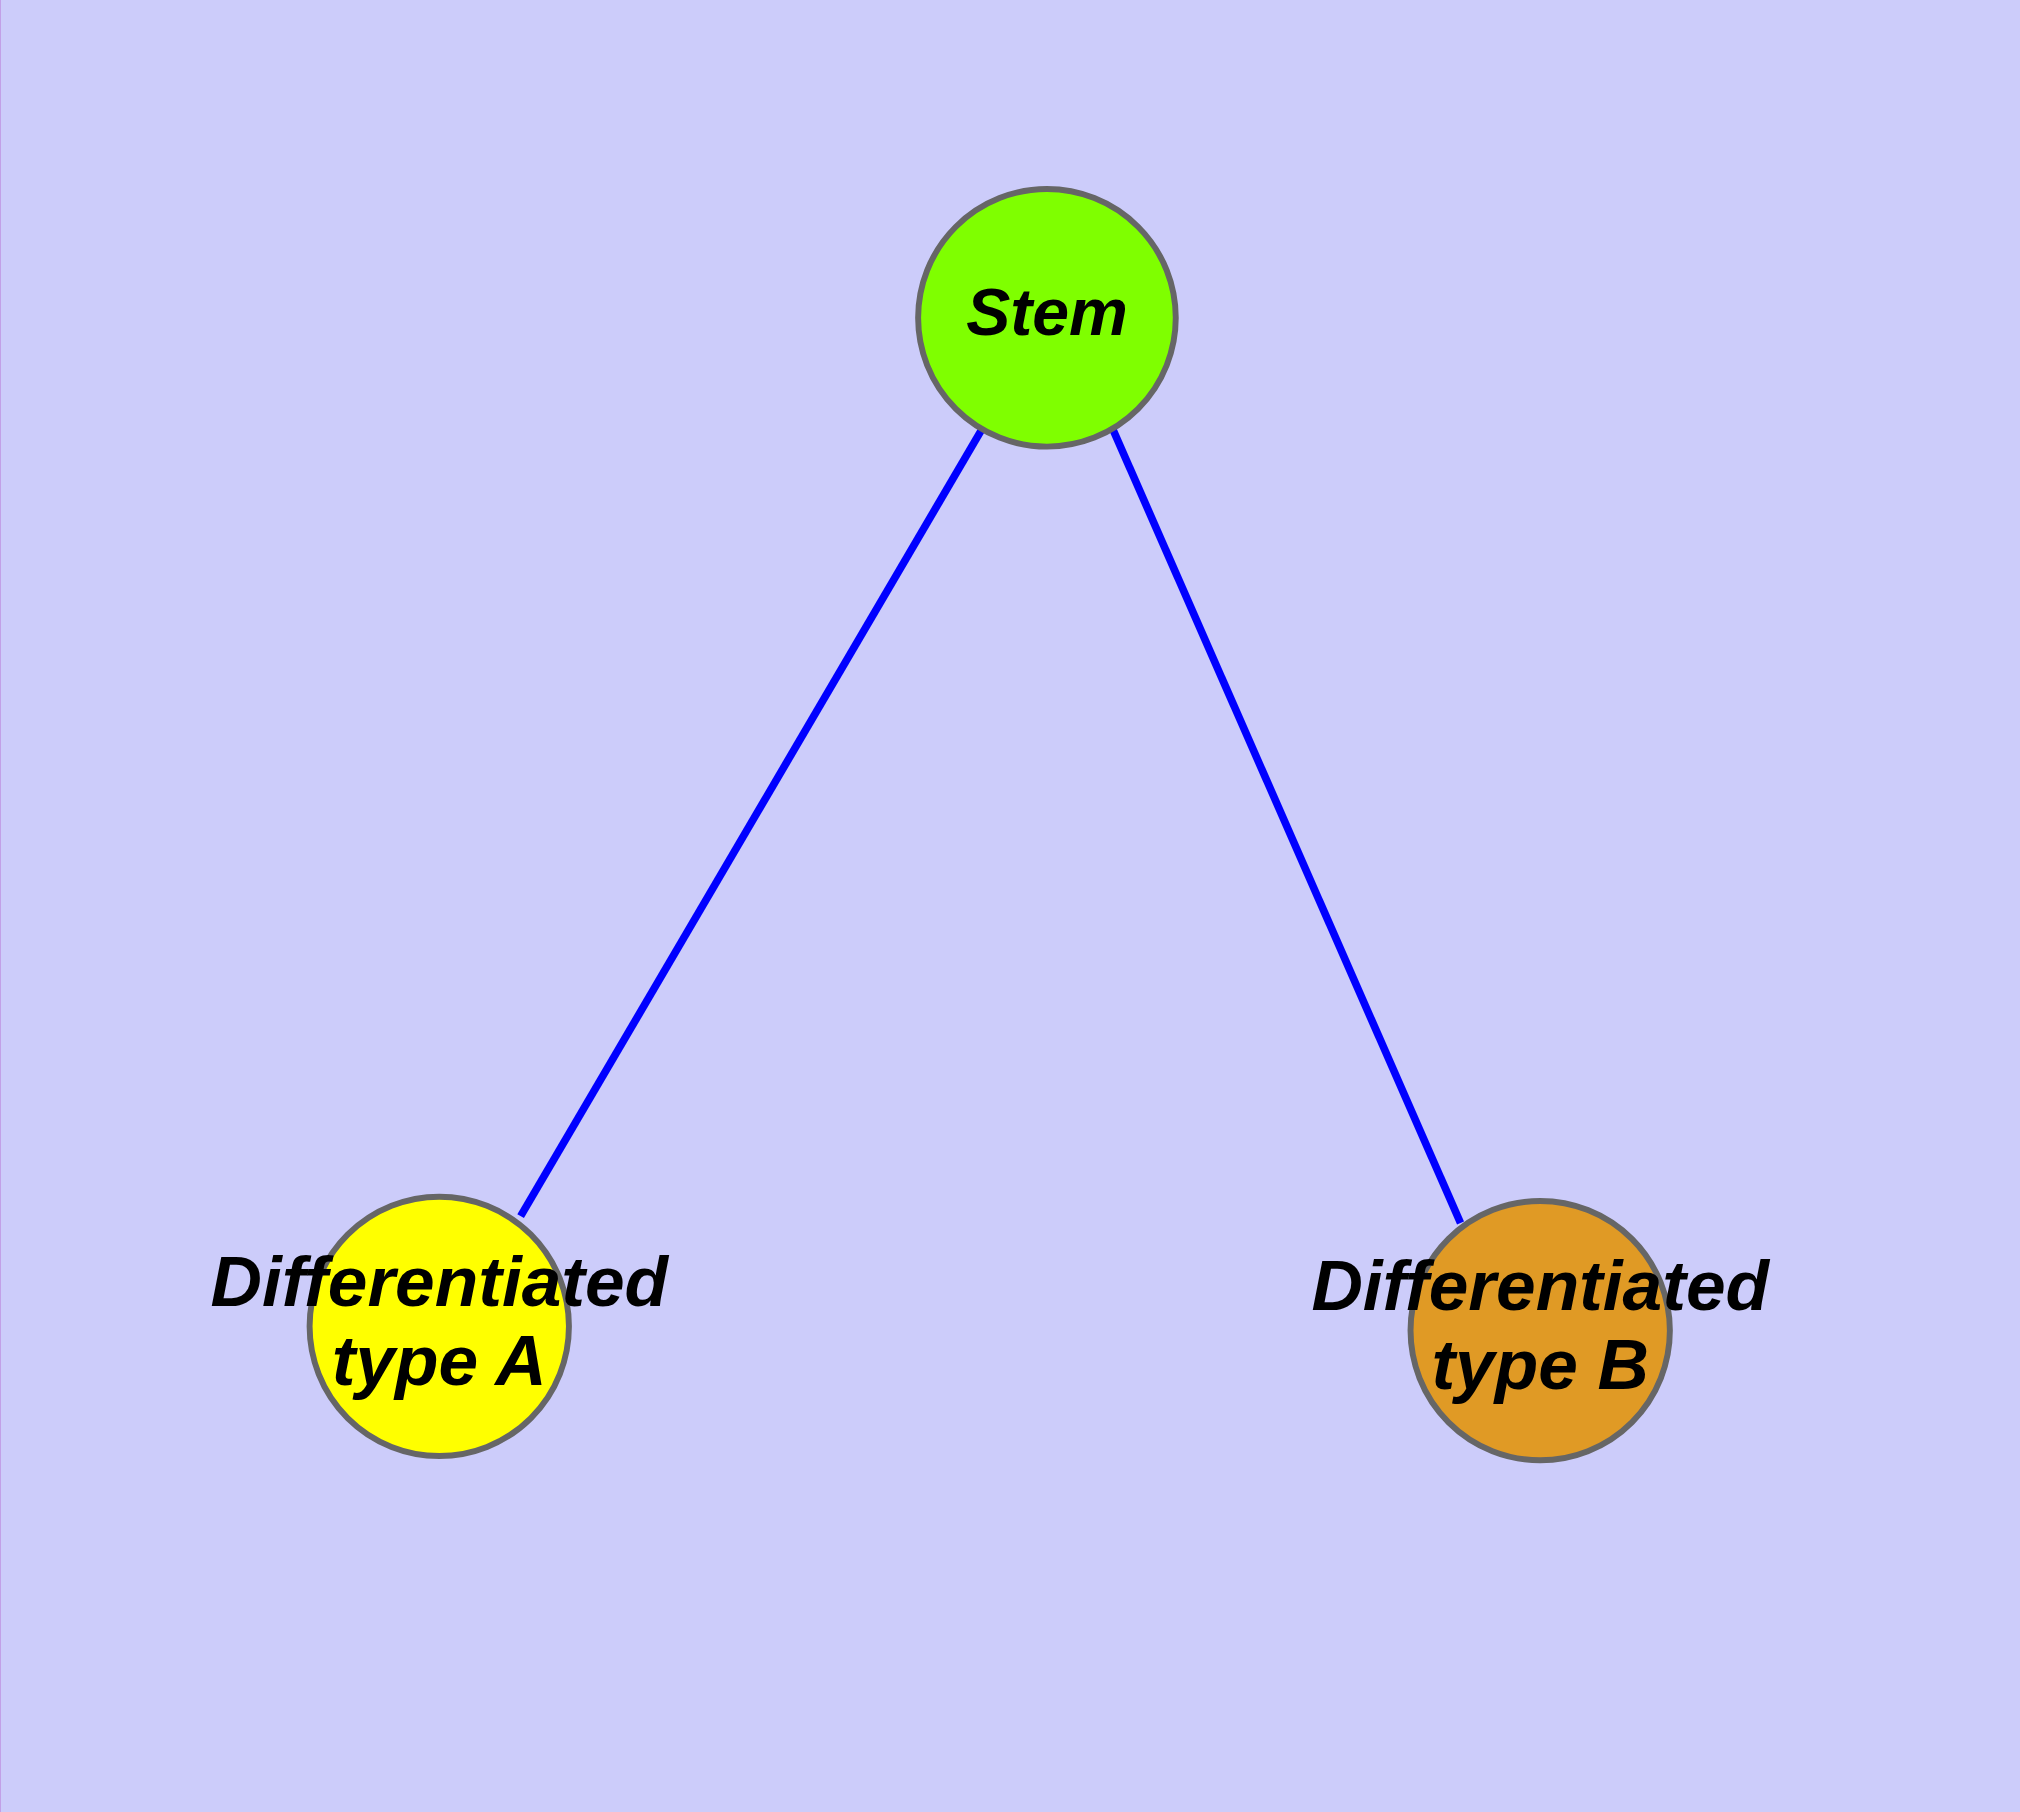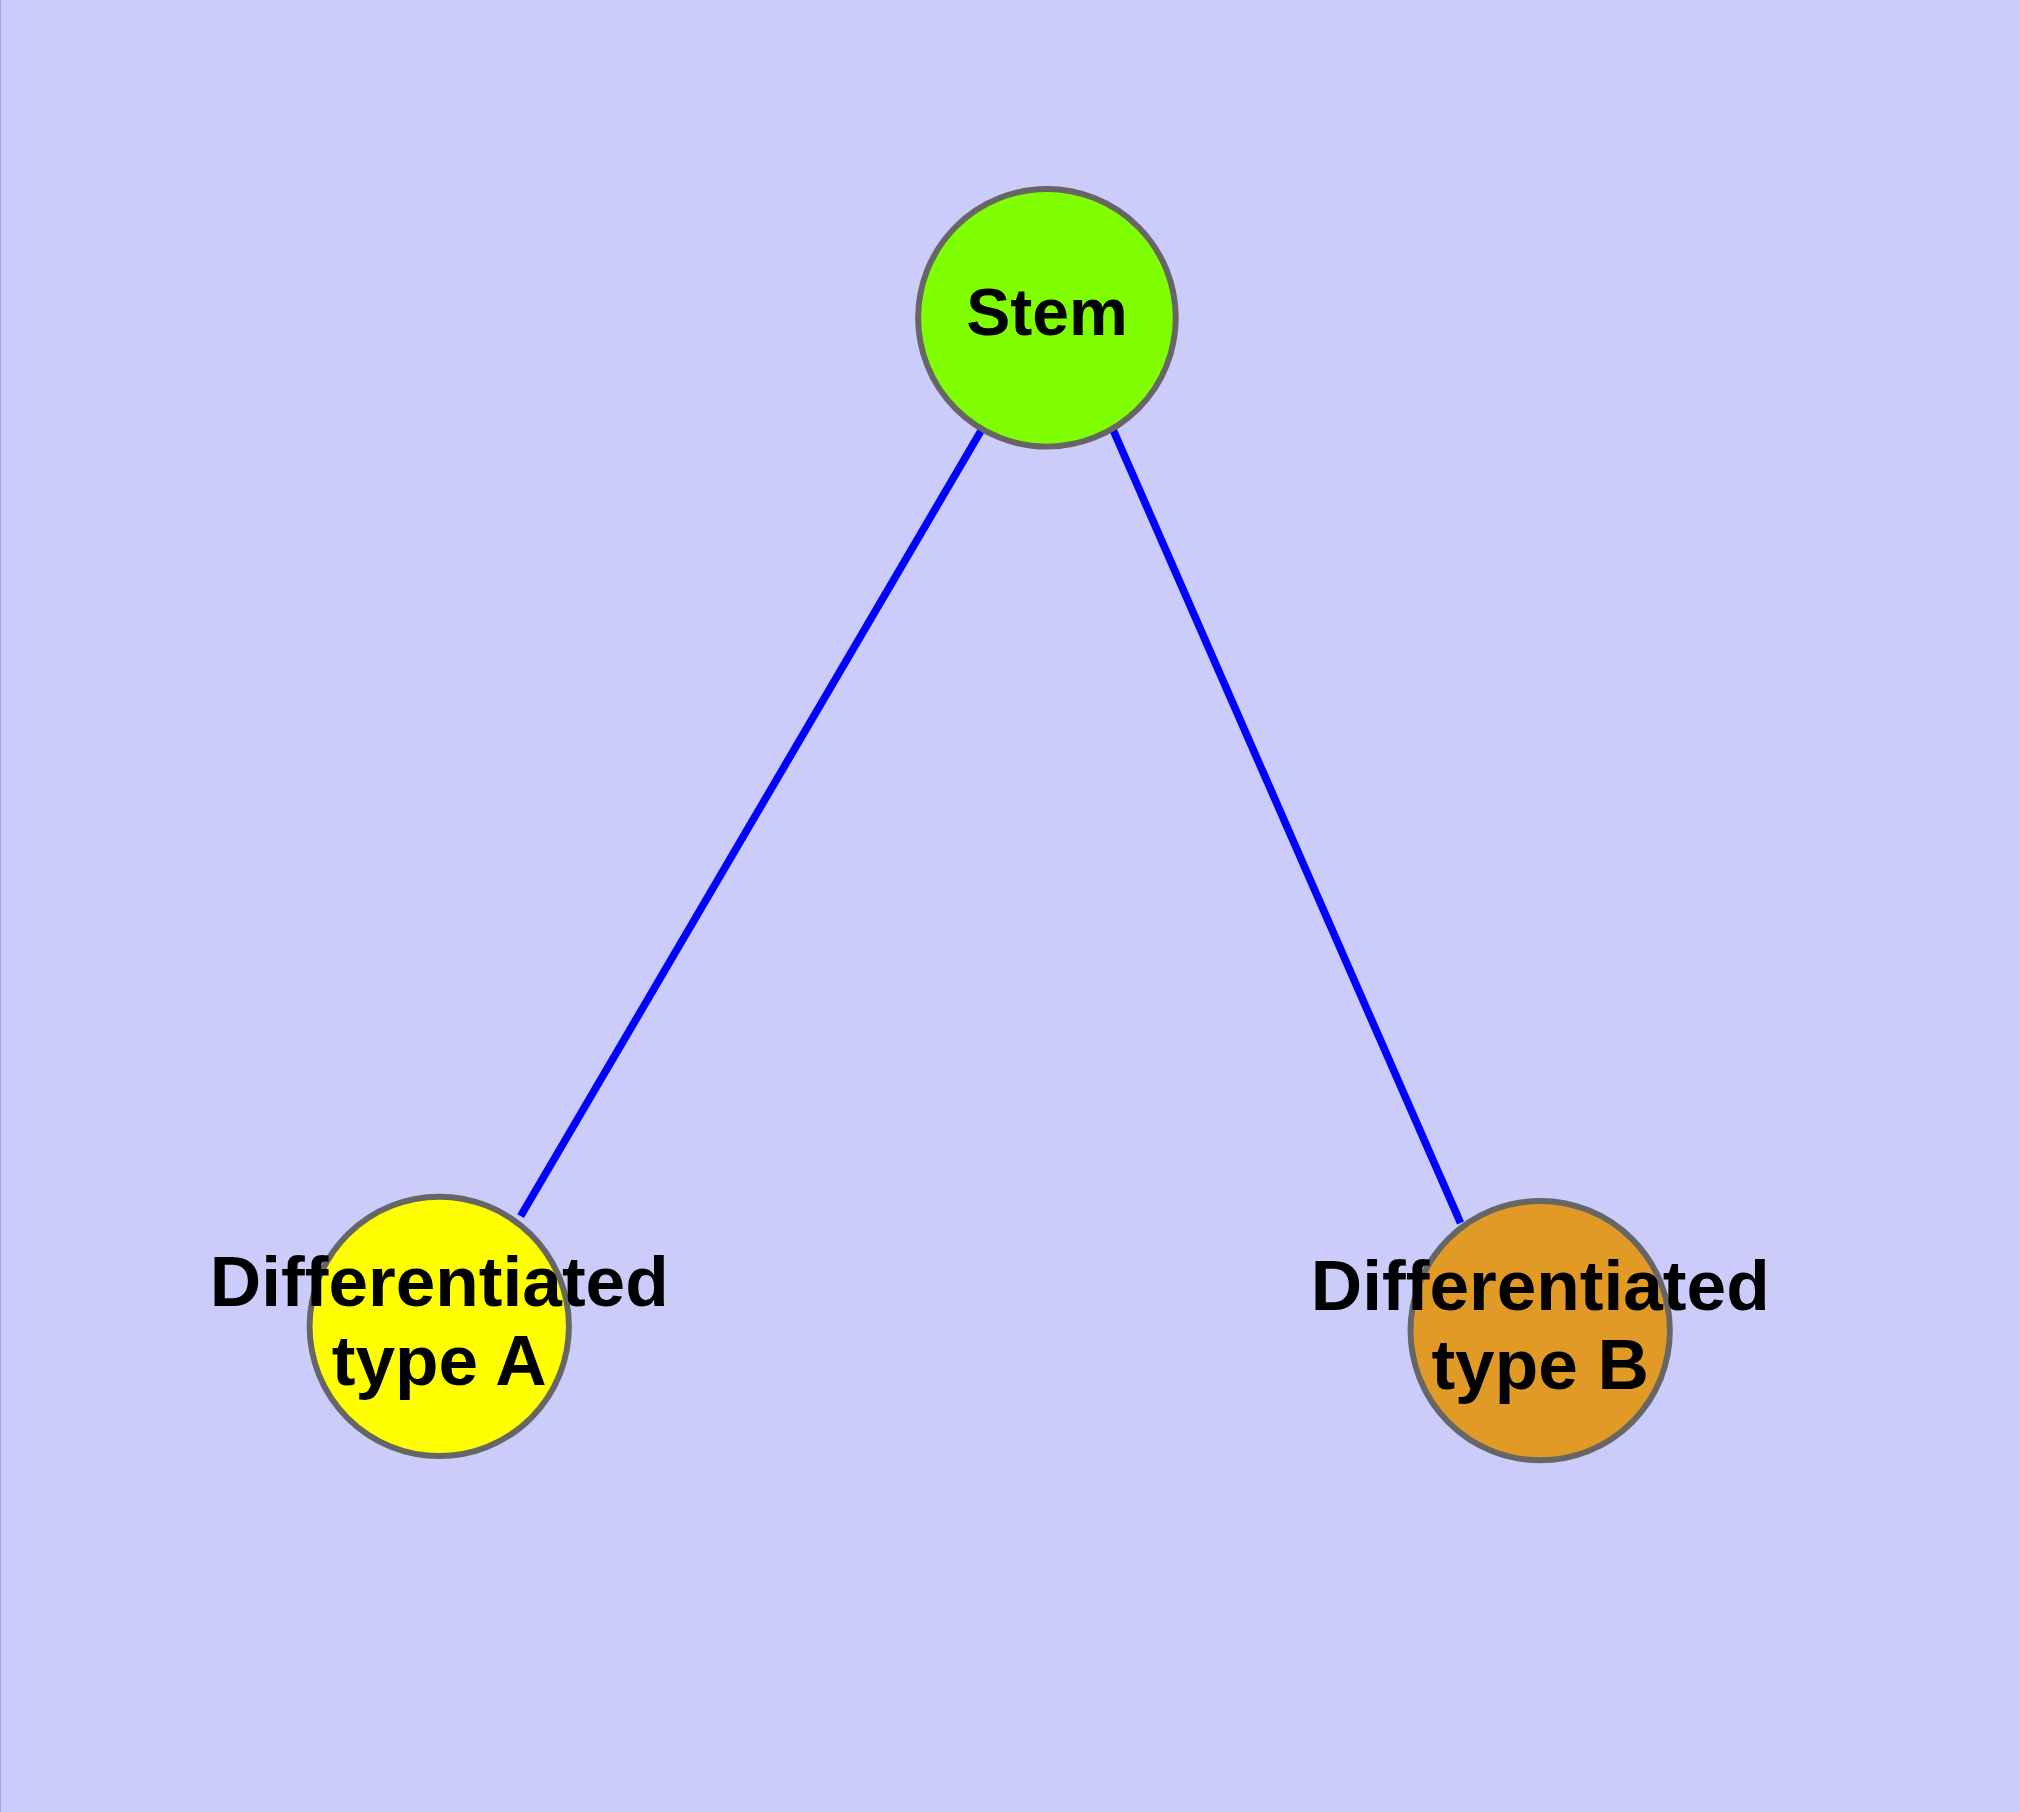--- a/index.html
+++ b/index.html
@@ -27,21 +27,21 @@
     font-weight: bold;
     fill: #000000;
     text-anchor: middle;
     dominant-baseline: middle;
     white-space: pre;
   }
 </style>
 </head>
 <body>
 
-<div id="canvas" style="width: 1806px; height: 1812px; background: #1d4ed8;">
+<div id="canvas" style="width: 1806px; height: 1812px; background: #a21caf; font-style: italic;">
   <svg id="graph-svg" viewBox="0 0 2384 2138" xmlns="http://www.w3.org/2000/svg" style="width: 2021px; height: 1812px;">
 
     <rect id="bg-rect" x="0" y="0" width="2384" height="2138" fill="#ccccfa"></rect>
 
     <g id="edges-layer">
         <line x1="1158" y1="507" x2="614" y2="1435" stroke="#0000ff" stroke-width="9" stroke-linecap="butt"></line>
         <line x1="1313" y1="507" x2="1723" y2="1443" stroke="#0000ff" stroke-width="9" stroke-linecap="butt"></line>
       </g>
     <g id="nodes-layer">
         <g>

